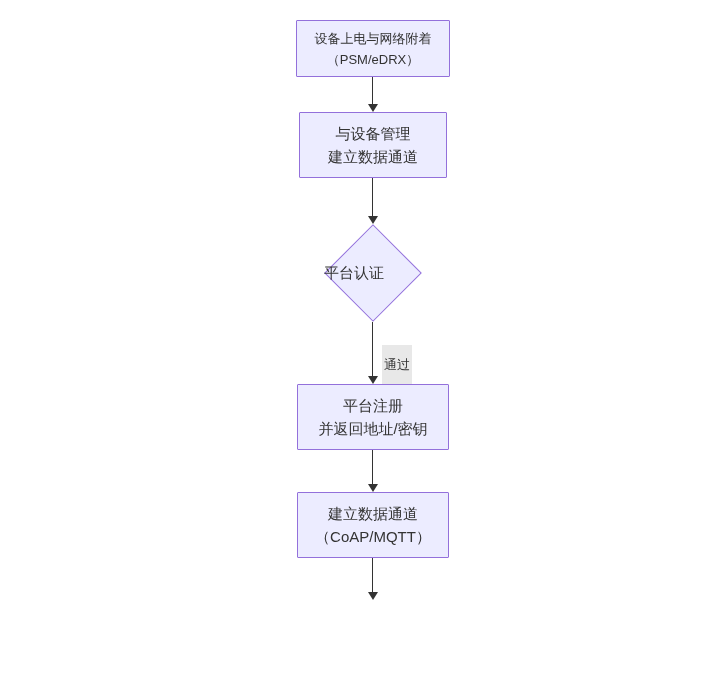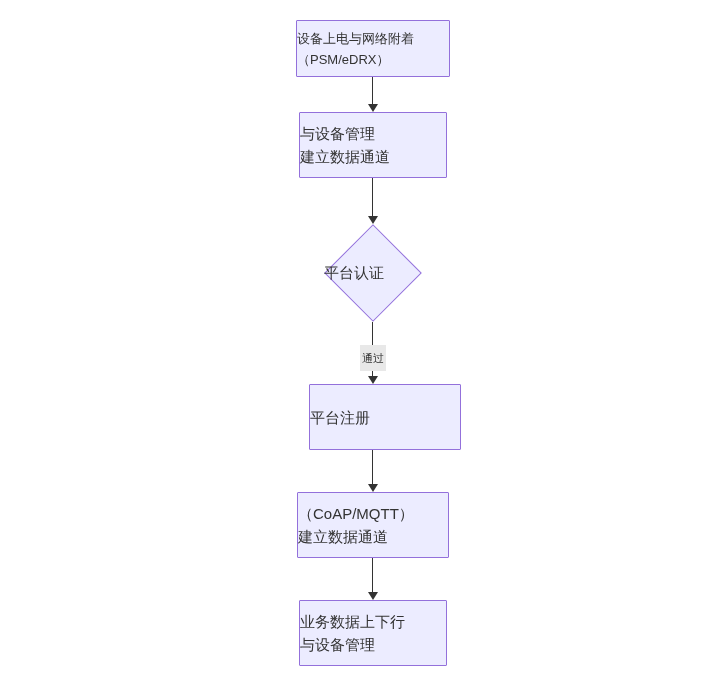--- a/index.html
+++ b/index.html
@@ -9,21 +9,21 @@
     background: #ffffff;
     font-family: "Liberation Sans", "DejaVu Sans", sans-serif;
     overflow: hidden;
   }
   .canvas { position: absolute; left: 0; top: 0; width: 726px; height: 700px; }
 
   .node {
     position: absolute;
     display: flex;
     flex-direction: column;
-    align-items: flex-start;
+    align-items: center;
     justify-content: center;
     background: var(--node-fill, #ECECFF);
     border: 1px solid var(--node-border, #9370DB);
     color: var(--text, #333333);
     text-align: center;
     font-size: 15px;
     line-height: 23px;
     border-radius: 1px;
   }
   .node.small { font-size: 13px; line-height: 21px; }
@@ -58,24 +58,25 @@
     text-align: left;
     font-size: 15px;
     color: var(--text, #333333);
   }
 
   .edge-label {
     position: absolute;
     transform: translateX(-50%);
     background: var(--edge-label-bg, #e8e8e8);
     color: var(--text, #333333);
-    font-size: 11px;
+    font-size: 13px;
     line-height: 20px;
-    padding: 3px 2px;
+    padding: 10px 2px;
     white-space: nowrap;
+    margin-left: 24px;
   }
 </style>
 </head>
 <body style="background: rgb(255, 255, 255);">
 
 <div class="canvas">
 
   <div class="node small" style="left:296px; top:20px; width:154px; height:57px;">
     <span>设备上电与网络附着</span>
     <span>（PSM/eDRX）</span>
@@ -94,33 +95,30 @@
 
   <div class="decision" style="left:324px; top:224px; width:98px; height:98px;">
     <div class="decision-shape"></div>
     <span class="decision-label">平台认证</span>
   </div>
 
   <div class="edge-line" style="left:372px; top:322px; height:55px;"></div>
   <span class="edge-label" style="left:373px; top:345px;">通过</span>
   <div class="arrowhead" style="left:368px; top:376px;"></div>
 
-  <div class="node" style="left:297px; top:384px; width:152px; height:66px;margin-left:12px;">
+  <div class="node" style="left:297px; top:384px; width:152px; height:66px;">
     <span>平台注册</span>
+    <span>并返回地址/密钥</span>
   </div>
 
   <div class="edge-line" style="left:372px; top:450px; height:34px;"></div>
   <div class="arrowhead" style="left:368px; top:484px;"></div>
 
   <div class="node" style="left:297px; top:492px; width:152px; height:66px;">
+    <span>建立数据通道</span>
     <span>（CoAP/MQTT）</span>
-    <span>建立数据通道</span>
   </div>
 
   <div class="edge-line" style="left:372px; top:558px; height:34px;"></div>
   <div class="arrowhead" style="left:368px; top:592px;"></div>
 
-  <div class="node" style="left:299px; top:600px; width:148px; height:66px;">
-    <span>业务数据上下行</span>
-    <span>与设备管理</span>
-  </div>
 
 </div>
 
 </body></html>

